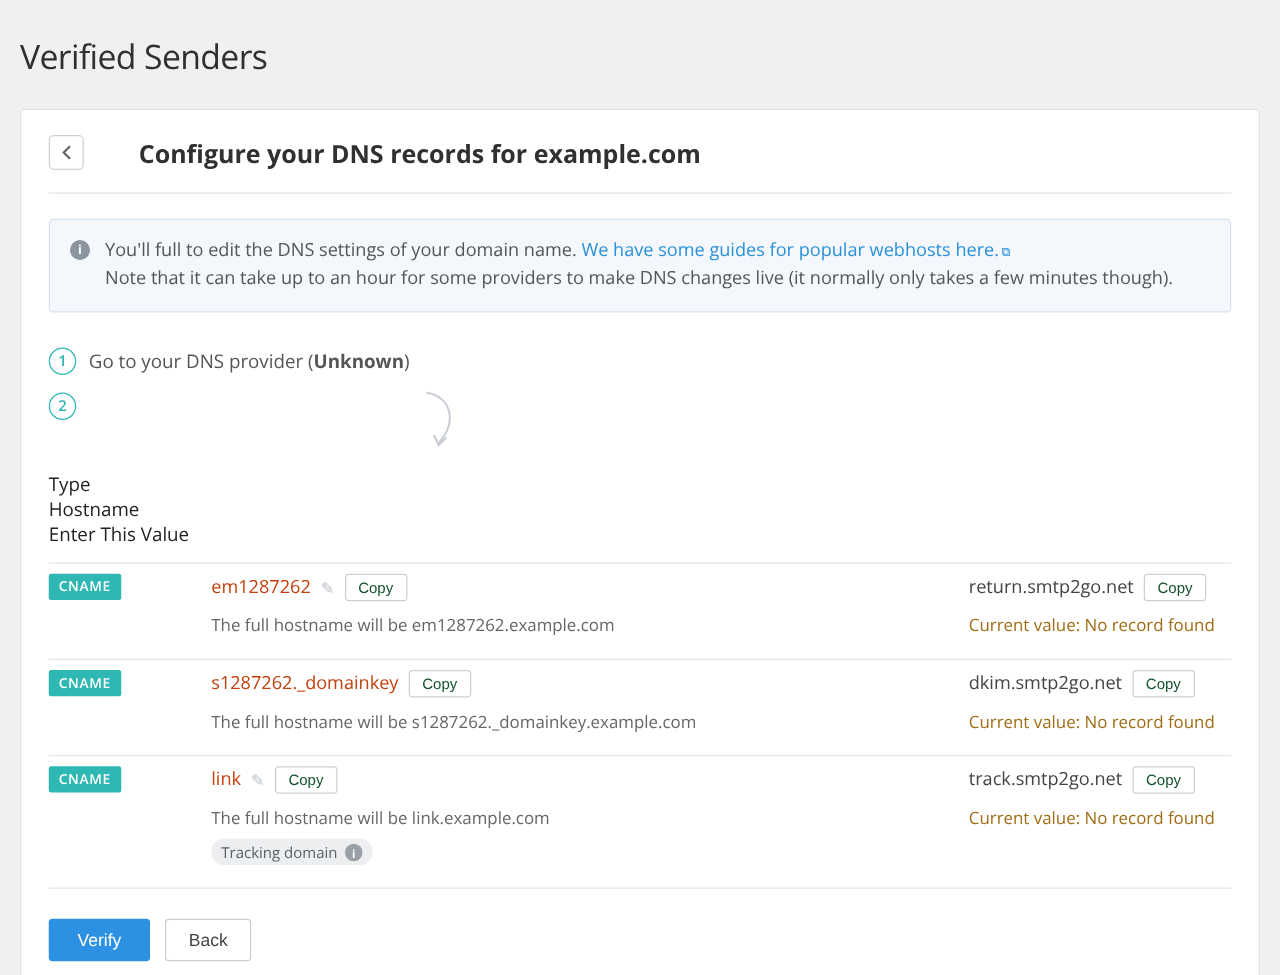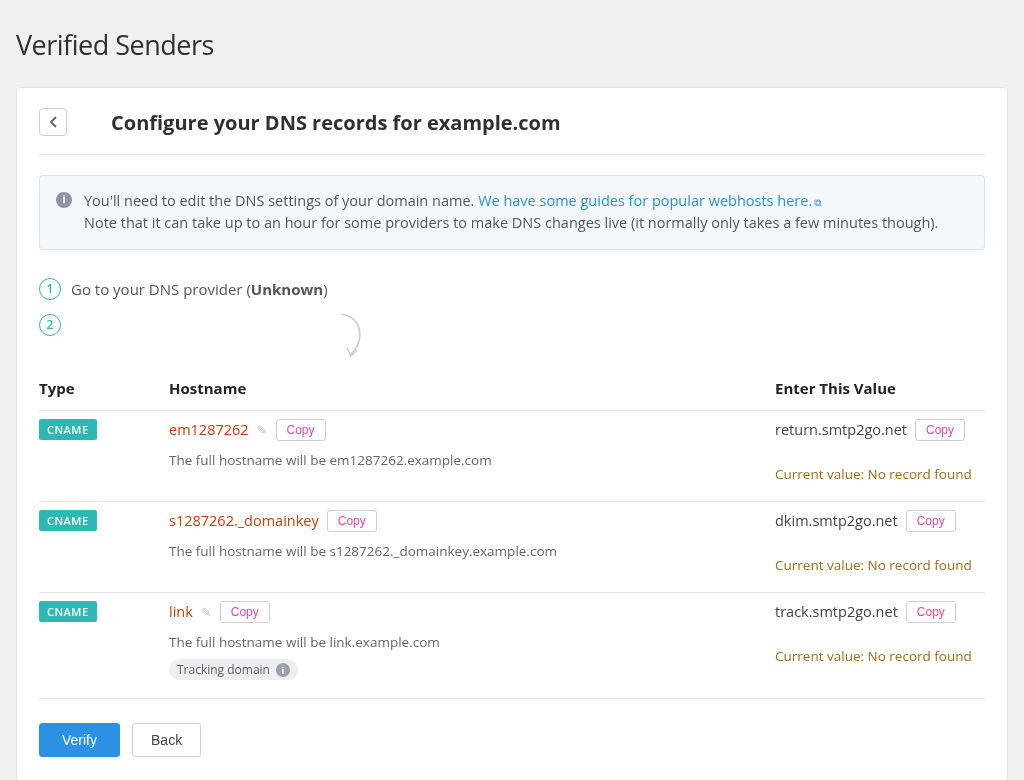--- a/index.html
+++ b/index.html
@@ -127,24 +127,25 @@
     left: 296px;
     top: -38px;
   }
 
   .records { margin-top: 10px; }
   .headers-row, .rec-line1 { display: flex; }
   .col-type   { width: 130px; }
   .col-host   { flex: 1; padding-right: 20px; }
   .col-value  { width: 210px; }
   .headers-row {
-    font-weight: 700;
+    font-weight: 400;
     color: #222;
     padding-bottom: 12px;
     font-size: 15px;
+    flex-direction: column;
   }
   .record {
     padding: 8px 0 18px 0;
     border-bottom: 1px solid var(--border);
   }
   .record:first-of-type { border-top: 1px solid var(--border); }
   .chip {
     display: inline-block;
     background: var(--teal);
     color: #fff;
@@ -159,36 +160,36 @@
     align-items: center;
     gap: 8px;
   }
   .copy-btn, .btn {
     border: 1px solid var(--button-border);
     background: #fff;
     border-radius: 3px;
     font-size: 12px;
     padding: 3px 10px;
     cursor: pointer;
-    color: #ec4899;
+    color: #14532d;
   }
   .pencil {
     color: #bfc5cc;
     cursor: pointer;
     font-size: 13px;
   }
   .hostname-text { color: #c2410c; }
   .fullhost {
     margin-top: 10px;
     color: var(--text-subtle);
     font-size: 13.5px;
   }
   .value-text { color: #444; }
   .current-val {
-    margin-top: 24px;
+    margin-top: 10px;
     font-size: 13.5px;
     color: var(--amber);
   }
   .pill {
     display: inline-flex;
     align-items: center;
     gap: 6px;
     background: var(--pill-bg);
     color: #5b6068;
     font-size: 12px;
@@ -235,21 +236,21 @@
         <svg width="9" height="12" viewBox="0 0 9 12">
             <path d="M7 1 L2 6 L7 11" fill="none" stroke="#666" stroke-width="1.8"></path>
           </svg>
       </div>
       <div class="card-title">Configure your DNS records for example.com</div>
     </div>
 
     <div class="info-banner">
       <div class="info-icon">i</div>
       <div>
-        <span>You'll need to edit the DNS settings of your domain name. </span>
+        <span>You'll full to edit the DNS settings of your domain name. </span>
         <a href="#"><span>We have some guides for popular webhosts here.</span><span class="ext-icon">⧉</span></a>
         <br>
         <span>Note that it can take up to an hour for some providers to make DNS changes live (it normally only takes a few minutes though).</span>
       </div>
     </div>
 
     <div class="steps">
       <div class="step">
         <span class="step-num">1</span>
         <span>

